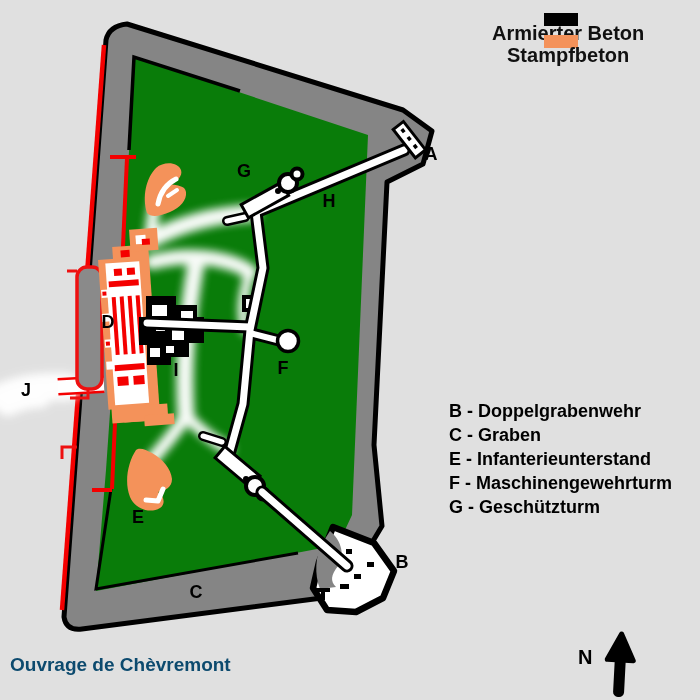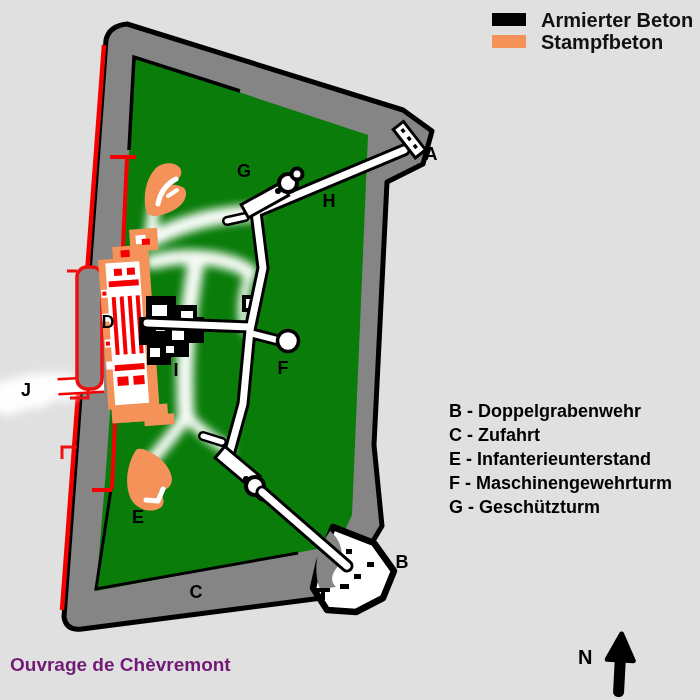--- a/index.html
+++ b/index.html
@@ -7,28 +7,28 @@
     position:relative;width:700px;height:700px;overflow:hidden;
     background:#e0e0e0;
     font-family:"Liberation Sans", sans-serif;
   }
   #map-svg{position:absolute;left:0;top:0;}
   .map-label{
     position:absolute;transform:translate(-50%,-50%);
     font-weight:bold;font-size:18px;color:#000;white-space:nowrap;
   }
   #legend{position:absolute;left:492px;top:13px;}
-  .legend-row{display:flex;margin-bottom:7px;height:15px;}
+  .legend-row{display:flex;align-items:center;margin-bottom:7px;height:15px;flex-direction:column;}
   .legend-swatch{width:34px;height:13px;margin-right:15px;flex:0 0 auto;}
   .legend-label{font-weight:bold;font-size:20px;color:#111;line-height:15px;white-space:nowrap;}
   #key-list{position:absolute;left:449px;top:399px;}
   .key-item{font-weight:bold;font-size:18px;color:#000;line-height:24px;white-space:nowrap;}
   #plan-title{
     position:absolute;left:10px;top:654px;
-    font-weight:bold;font-size:19px;color:#701a75;white-space:nowrap;
+    font-weight:bold;font-size:19px;color:#0c4a6e;white-space:nowrap;
   }
   #compass{position:absolute;left:578px;top:630px;width:70px;height:70px;}
   #compass-n{
     position:absolute;left:0px;top:16px;
     font-weight:bold;font-size:20px;color:#000;
   }
   #north-arrow-svg{position:absolute;left:22px;top:0;}
 </style>
 </head>
 <body>
@@ -206,21 +206,21 @@
       <div class="legend-label">Armierter Beton</div>
     </div>
     <div class="legend-row">
       <div class="legend-swatch" style="background: rgb(244, 146, 90);"></div>
       <div class="legend-label">Stampfbeton</div>
     </div>
   </div>
 
   <div id="key-list">
     <div class="key-item">B - Doppelgrabenwehr</div>
-    <div class="key-item">C - Zufahrt</div>
+    <div class="key-item">C - Graben</div>
     <div class="key-item">E - Infanterieunterstand</div>
     <div class="key-item">F - Maschinengewehrturm</div>
     <div class="key-item">G - Geschützturm</div>
   </div>
 
   <div id="plan-title">Ouvrage de Chèvremont</div>
 
   <div id="compass">
     <span id="compass-n">N</span>
     <svg id="north-arrow-svg" width="40" height="70" viewBox="0 0 40 70">

